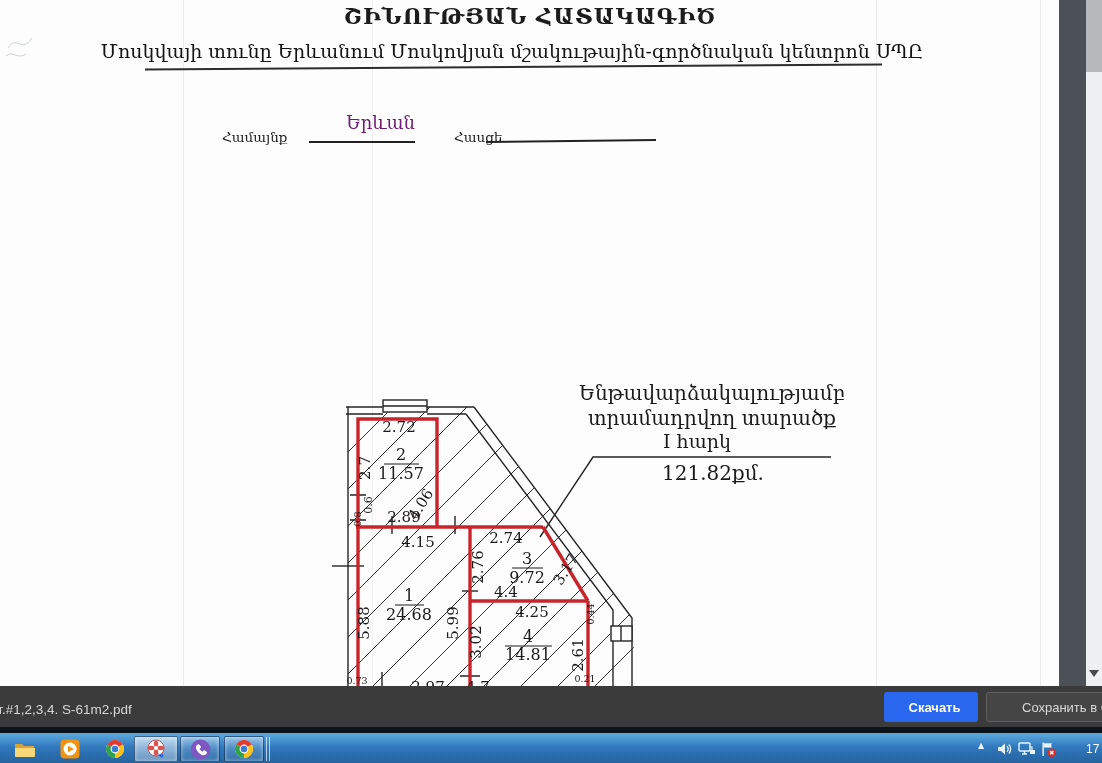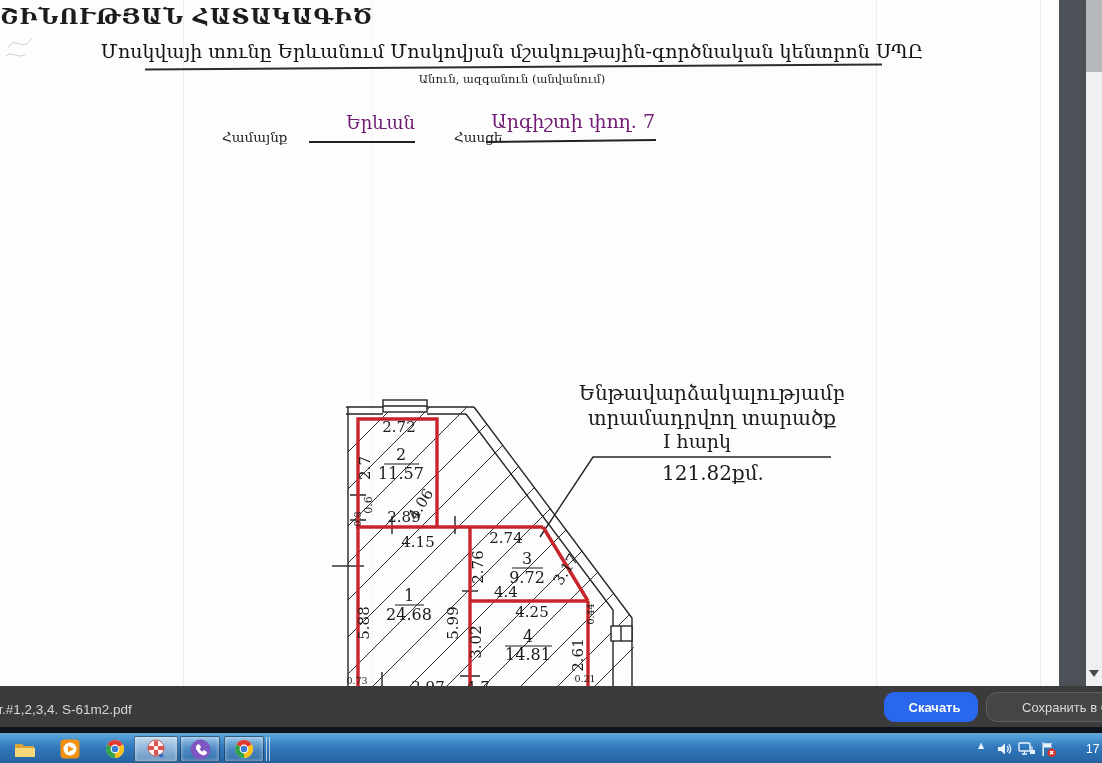--- a/index.html
+++ b/index.html
@@ -3,21 +3,21 @@
 <meta charset="utf-8">
 <style>
   html,body{margin:0;padding:0;background:#000;}
   #screen{position:relative;width:1102px;height:763px;overflow:hidden;background:#fdfdfd;
           font-family:"DejaVu Serif",serif;}
   .abs{position:absolute;}
 
   
   #page{position:absolute;left:0;top:0;width:1059px;height:686px;background:#fdfdfd;overflow:hidden;}
   .fold{position:absolute;top:0;width:1px;height:686px;background:#ececec;}
-  .doc-title{left:0;top:3px;width:1060px;font-size:22px;font-weight:600;
+  .doc-title{left:0;top:3px;width:1060px;text-align:center;font-size:22px;font-weight:600;
              letter-spacing:1px;color:#1c1c1c;}
   .doc-subtitle{left:0;top:40px;width:1024px;text-align:center;font-size:19px;color:#141414;}
   .subtitle-rule{left:145px;top:66px;width:737px;height:0;border-top:2px solid #2d2d2d;transform:rotate(-0.4deg);}
   .doc-caption{left:0;top:72px;width:1024px;text-align:center;font-size:11.5px;color:#222;}
   .field-label{font-size:13.5px;color:#1d1d1d;text-align:right;}
   .field-value{font-size:18px;color:#701a75;text-align:right;}
   .field-rule{height:0;border-top:2px solid #222;}
   .scale{left:875px;top:143px;font-size:19.5px;color:#151515;}
   .watermark{left:418px;top:356px;font-family:"DejaVu Sans",sans-serif;font-size:40px;letter-spacing:2px;
              color:#efefef;-webkit-text-stroke:1.2px #ababab;z-index:1;}
@@ -33,21 +33,21 @@
   
   #viewer-edge{left:1059px;top:0;width:27px;height:686px;background:#4b5156;}
   #scrollbar{left:1086px;top:0;width:16px;height:686px;background:#eef0f1;}
   #scroll-thumb{left:1086px;top:0;width:16px;height:72px;background:#b7babd;}
   #scroll-down{left:1086px;top:662px;width:16px;height:22px;display:flex;align-items:center;justify-content:center;}
   #scroll-down .tri{width:0;height:0;border:5px solid transparent;border-top:7px solid #4a4a4a;margin-top:6px;}
 
   #pdfbar{left:0;top:686px;width:1102px;height:41px;background:#3b3b3b;z-index:4;
           font-family:"Liberation Sans","DejaVu Sans",sans-serif;}
   #filename{position:absolute;left:-10px;top:16px;font-size:13.5px;color:#d6d6d6;white-space:nowrap;}
-  .bar-btn{position:absolute;top:6px;height:30px;border-radius:11px;display:flex;align-items:center;
+  .bar-btn{position:absolute;top:6px;height:30px;border-radius:3px;display:flex;align-items:center;
            justify-content:flex-start;gap:7px;padding:0 28px;box-sizing:border-box;font-size:13px;cursor:pointer;}
   #btn-download{left:884px;width:94px;background:#2968ee;color:#fff;font-weight:bold;justify-content:center;}
   #btn-save{left:986px;width:150px;background:#454545;border:1px solid #5f5f5f;color:#d9d9d9;white-space:nowrap;}
   #bar-sep{left:0;top:727px;width:1102px;height:6px;background:#0c151c;z-index:4;}
 
   
   #taskbar{left:0;top:733px;width:1102px;height:30px;z-index:5;
            background:linear-gradient(180deg,#5aa8dd 0%,#3178bd 45%,#25639f 100%);
            border-top:1px solid rgba(255,255,255,0.35);box-sizing:border-box;}
   .tb-icon{position:absolute;top:3px;width:34px;height:24px;display:flex;align-items:center;justify-content:center;}
@@ -73,28 +73,26 @@
     <div class="fold" style="left:876px"></div>
     <div class="fold" style="left:1040px"></div>
 
     <svg class="abs" style="left:2px;top:26px" width="44" height="40">
       <path d="M6,22 C14,8 20,28 30,12 M4,30 C10,24 16,34 24,28" stroke="#aab2b8" stroke-width="1" fill="none" opacity="0.6"></path>
     </svg>
 
     <div class="abs doc-title">ՇԻՆՈՒԹՅԱՆ ՀԱՏԱԿԱԳԻԾ</div>
     <div class="abs doc-subtitle">Մոսկվայի տունը Երևանում Մոսկովյան մշակութային-գործնական կենտրոն ՍՊԸ</div>
     <div class="abs subtitle-rule"></div>
-    <div class="abs doc-caption">Անուն, ազգանուն (անվանում)</div>
 
     <div class="abs field-label" style="left:222px;top:129px">Համայնք</div>
     <div class="abs field-value" style="left:310px;top:112px;width:105px">Երևան</div>
     <div class="abs field-rule" style="left:309px;top:141px;width:106px"></div>
 
     <div class="abs field-label" style="left:454px;top:129px">Հասցե</div>
-    <div class="abs field-value" style="left:487px;top:110px;width:168px;font-size:19px">Արգիշտի փող. 7</div>
     <div class="abs field-rule" style="left:486px;top:140px;width:170px;transform:rotate(-0.6deg)"></div>
 
 
     <svg class="abs" style="left:330px;top:380px;z-index:2" width="520" height="310" viewBox="330 380 520 310">
       <defs>
         <clipPath id="hull">
             <polygon points="348,407 474,407 632,618 637,700 348,700"></polygon>
           </clipPath>
       </defs>
 

